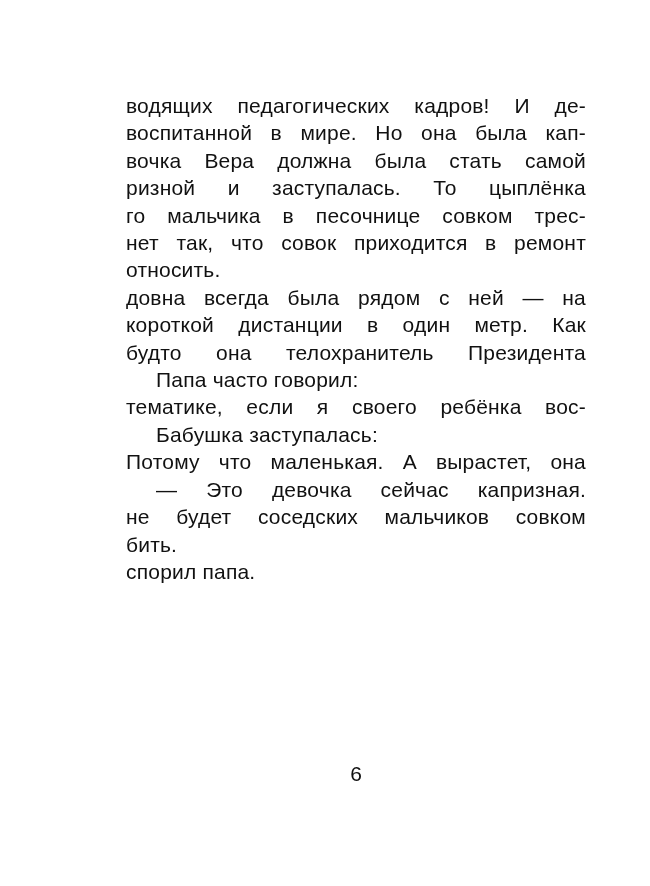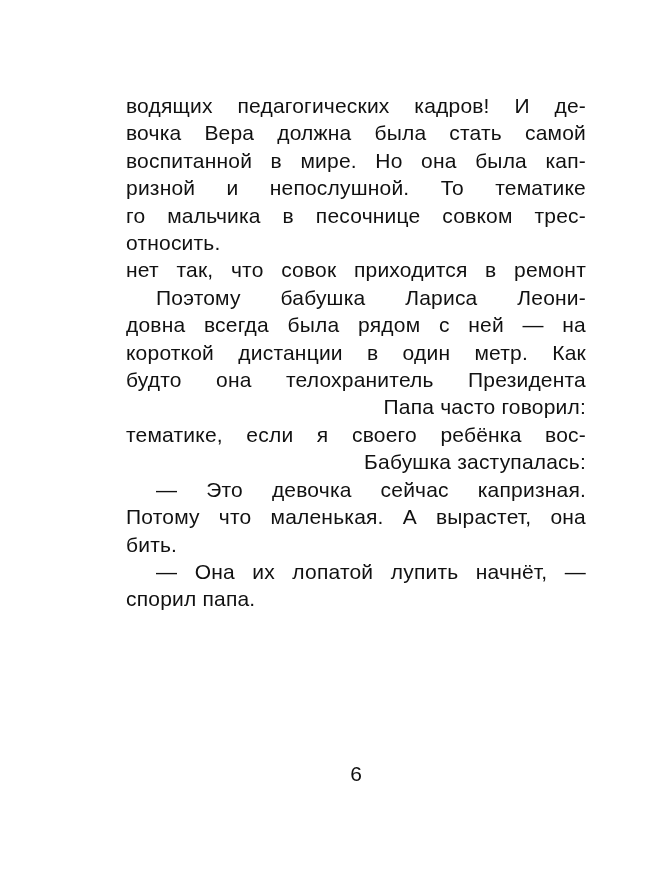--- a/index.html
+++ b/index.html
@@ -31,52 +31,50 @@
     text-align: left;
     white-space: normal;
   }
   .line.justify {
     text-align: justify;
     text-align-last: justify;
     -moz-text-align-last: justify;
   }
   .line.indent {
     text-indent: 30px;
-    text-align: right;
   }
   .page-number {
     position: absolute;
     left: 118px;
     top: 762px;
     width: 460px;
     text-align: center;
     font-size: 21px;
     font-weight: 500;
     color: #111111;
   }
 </style>
 </head>
 <body>
 
 <div class="book-page">
   <div class="text-block">
       <div class="line justify">водящих педагогических кадров! И де-</div>
+      <div class="line justify">воспитанной в мире. Но она была кап-</div>
       <div class="line justify">вочка Вера должна была стать самой</div>
-      <div class="line justify">воспитанной в мире. Но она была кап-</div>
-      <div class="line justify">ризной и непослушной. То тематике</div>
+      <div class="line justify">ризной и заступалась. То цыплёнка</div>
       <div class="line justify">го мальчика в песочнице совком трес-</div>
+      <div class="line justify">нет так, что совок приходится в ремонт</div>
       <div class="line">относить.</div>
-      <div class="line justify">нет так, что совок приходится в ремонт</div>
-      <div class="line justify indent">Поэтому бабушка Лариса Леони-</div>
       <div class="line justify">довна всегда была рядом с ней — на</div>
       <div class="line justify">короткой дистанции в один метр. Как</div>
       <div class="line justify">будто она телохранитель Президента</div>
       <div class="line indent">Папа часто говорил:</div>
       <div class="line justify">тематике, если я своего ребёнка вос-</div>
       <div class="line indent">Бабушка заступалась:</div>
+      <div class="line justify">Потому что маленькая. А вырастет, она</div>
       <div class="line justify indent">— Это девочка сейчас капризная.</div>
-      <div class="line justify">Потому что маленькая. А вырастет, она</div>
+      <div class="line justify">не будет соседских мальчиков совком</div>
       <div class="line">бить.</div>
-      <div class="line justify indent">— Она их лопатой лупить начнёт, —</div>
       <div class="line">спорил папа.</div>
     </div>
   <div class="page-number">6</div>
 </div>
 
 </body></html>

